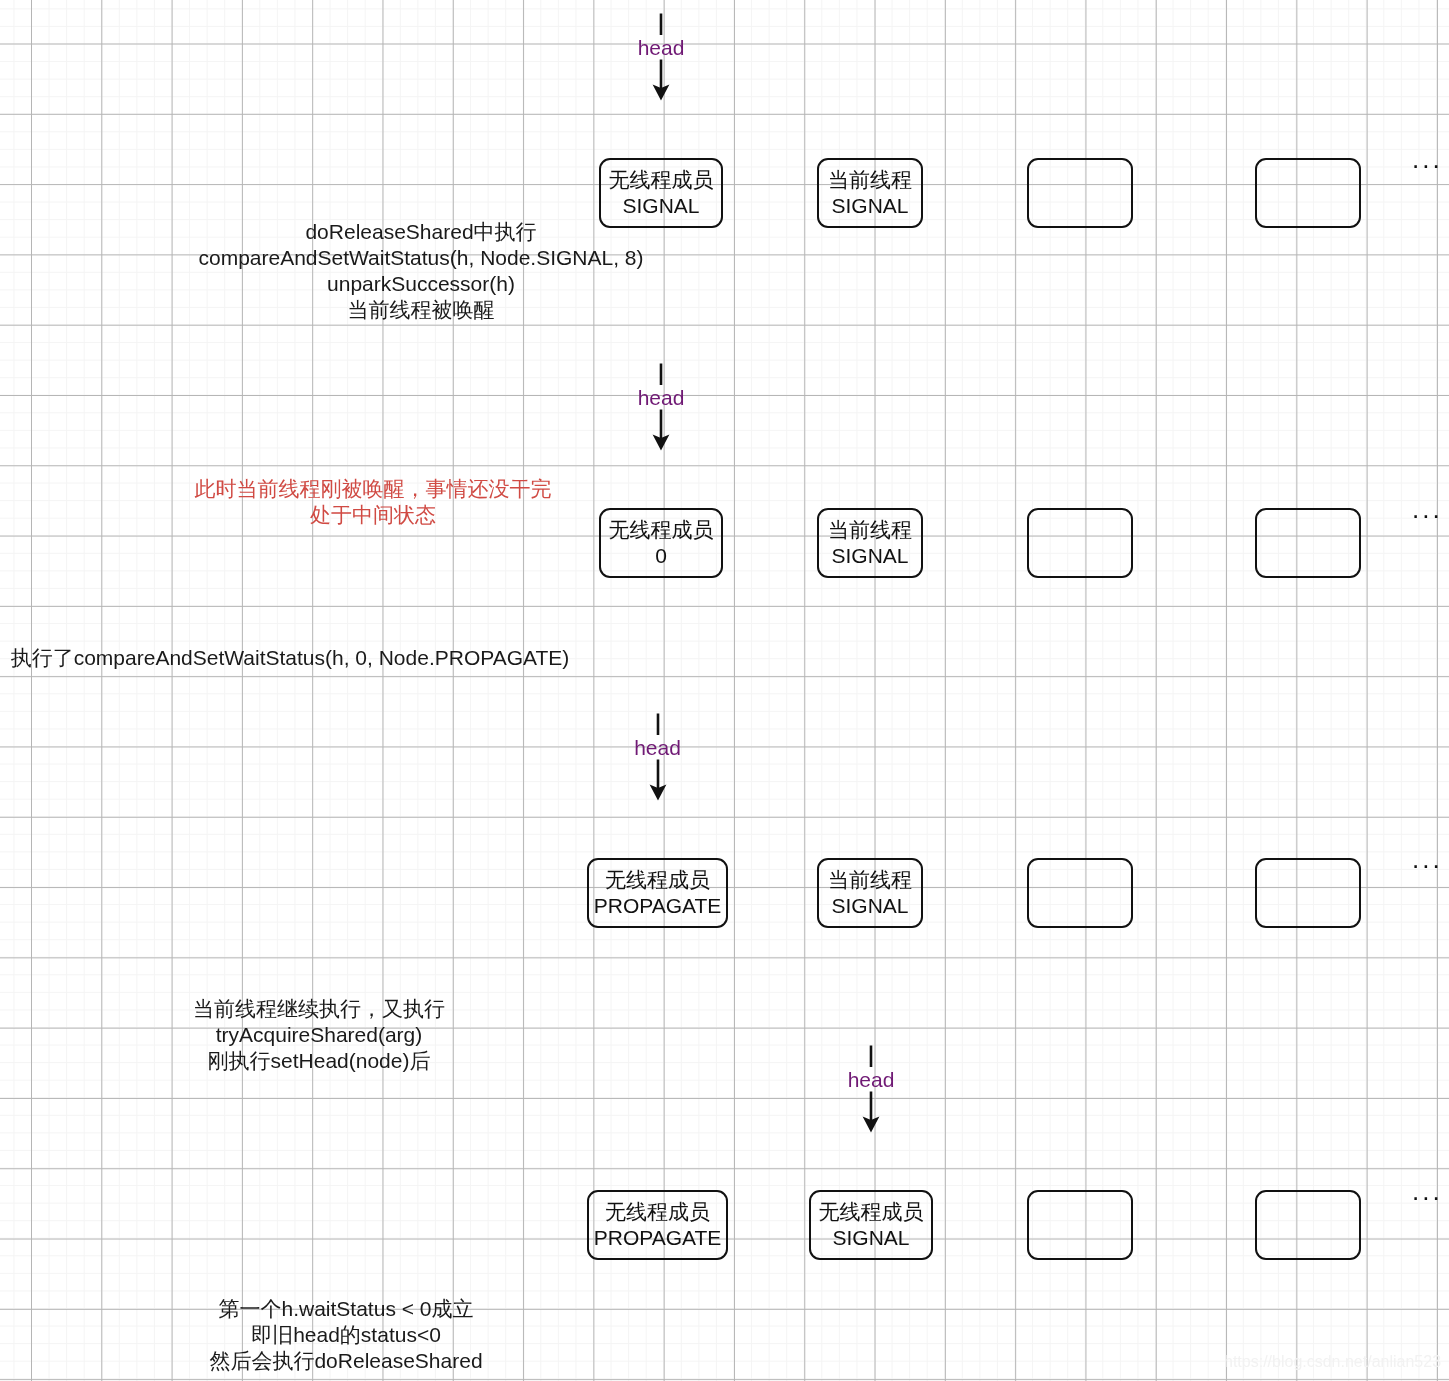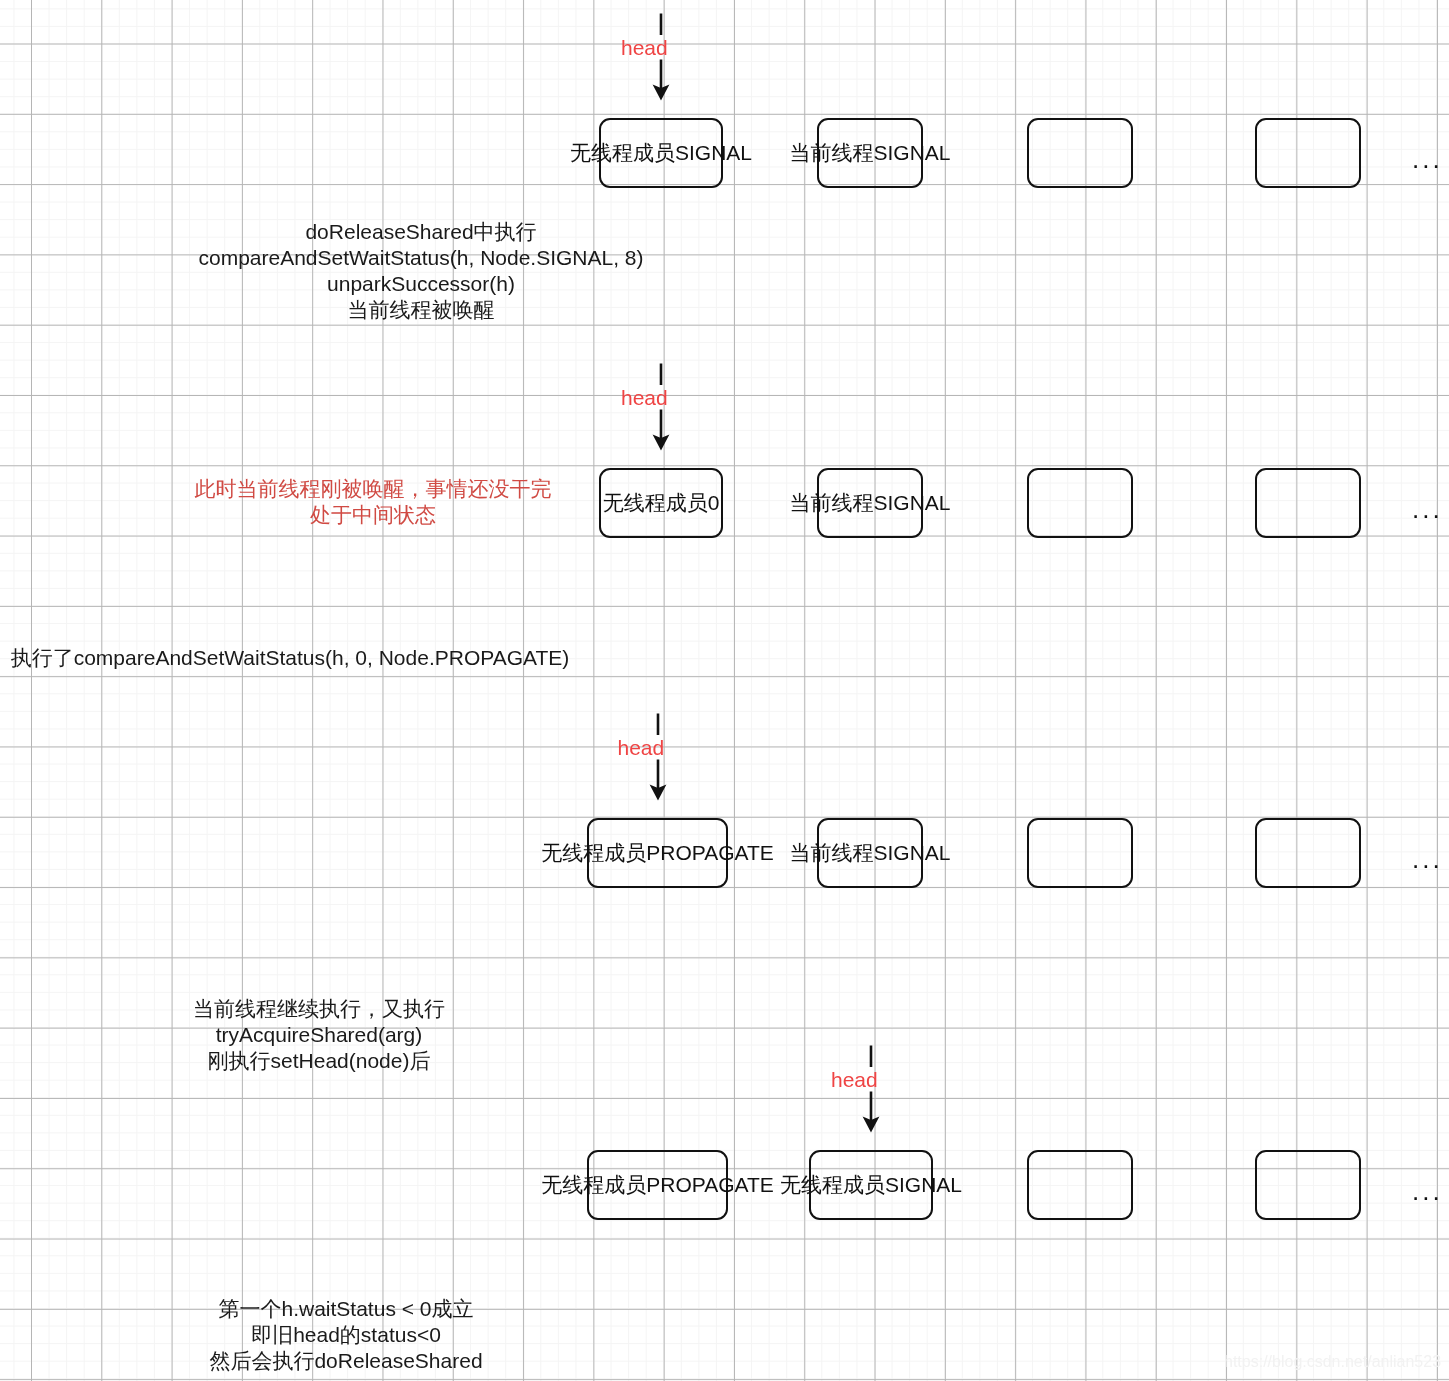--- a/index.html
+++ b/index.html
@@ -15,29 +15,29 @@
     background-image:
       linear-gradient(to right,#b5b5b5 1px,transparent 1px),
       linear-gradient(to bottom,#b5b5b5 1px,transparent 1px),
       linear-gradient(to right,#f4f4f4 1px,transparent 1px),
       linear-gradient(to bottom,#f4f4f4 1px,transparent 1px);
     background-size:70.3px 70.3px,70.3px 70.3px,17.575px 17.575px,17.575px 17.575px;
     background-position:31px 43.5px,31px 43.5px,31px 43.5px,31px 43.5px;
   }
   .node{position:absolute;box-sizing:border-box;
     border:2.5px solid #111;border-radius:11px;background:transparent;
-    display:flex;align-items:center;justify-content:center;
-    font-size:21px;line-height:26px;color:#111;white-space:nowrap;}
+    display:flex;flex-direction:column;align-items:center;justify-content:center;
+    font-size:21px;line-height:26px;color:#111;white-space:nowrap;margin-top:40px;}
   .node .nl{display:block;}
   .note{position:absolute;font-size:21px;line-height:26px;color:#1a1a1a;text-align:center;white-space:pre;}
   .note.red{color:#d04a43;}
   .arrowwrap{position:absolute;width:80px;height:90px;}
   .arrowsvg{position:absolute;left:0;top:0;}
-  .hlabel{position:absolute;left:0;top:24px;width:80px;text-align:left;
-    font-size:21px;line-height:24px;color:#ef4444;}
+  .hlabel{position:absolute;left:0;top:24px;width:80px;text-align:center;
+    font-size:21px;line-height:24px;color:#701a75;}
   .dots{position:absolute;font-size:26px;line-height:0;color:#111;letter-spacing:3px;}
   .wm{position:absolute;left:1224px;top:1352px;font-size:16px;line-height:20px;color:#f2f2f2;white-space:nowrap;}
 </style>
 </head>
 <body>
 
 <div id="canvas">
   <div id="grid"></div>
 <div class="node" style="left: 599px; top: 117.5px; width: 124px; height: 70px;">
       <span class="nl">无线程成员</span>

